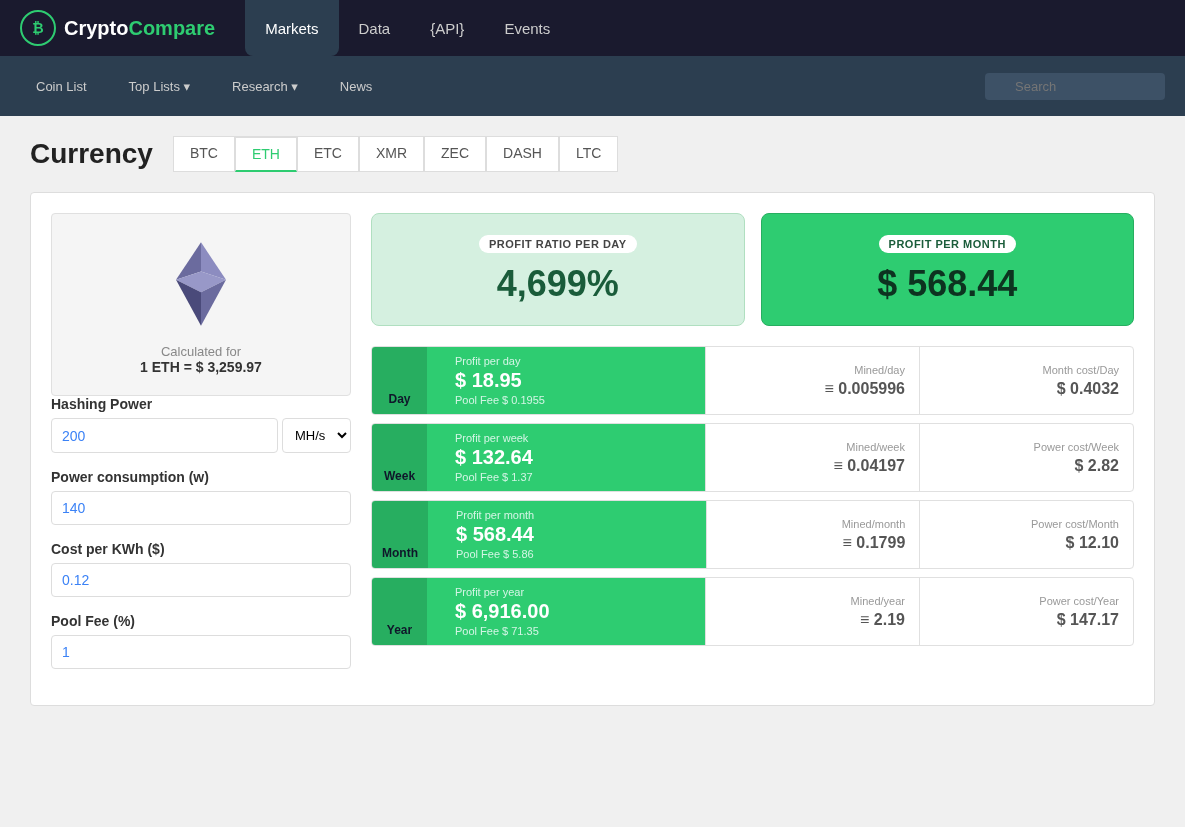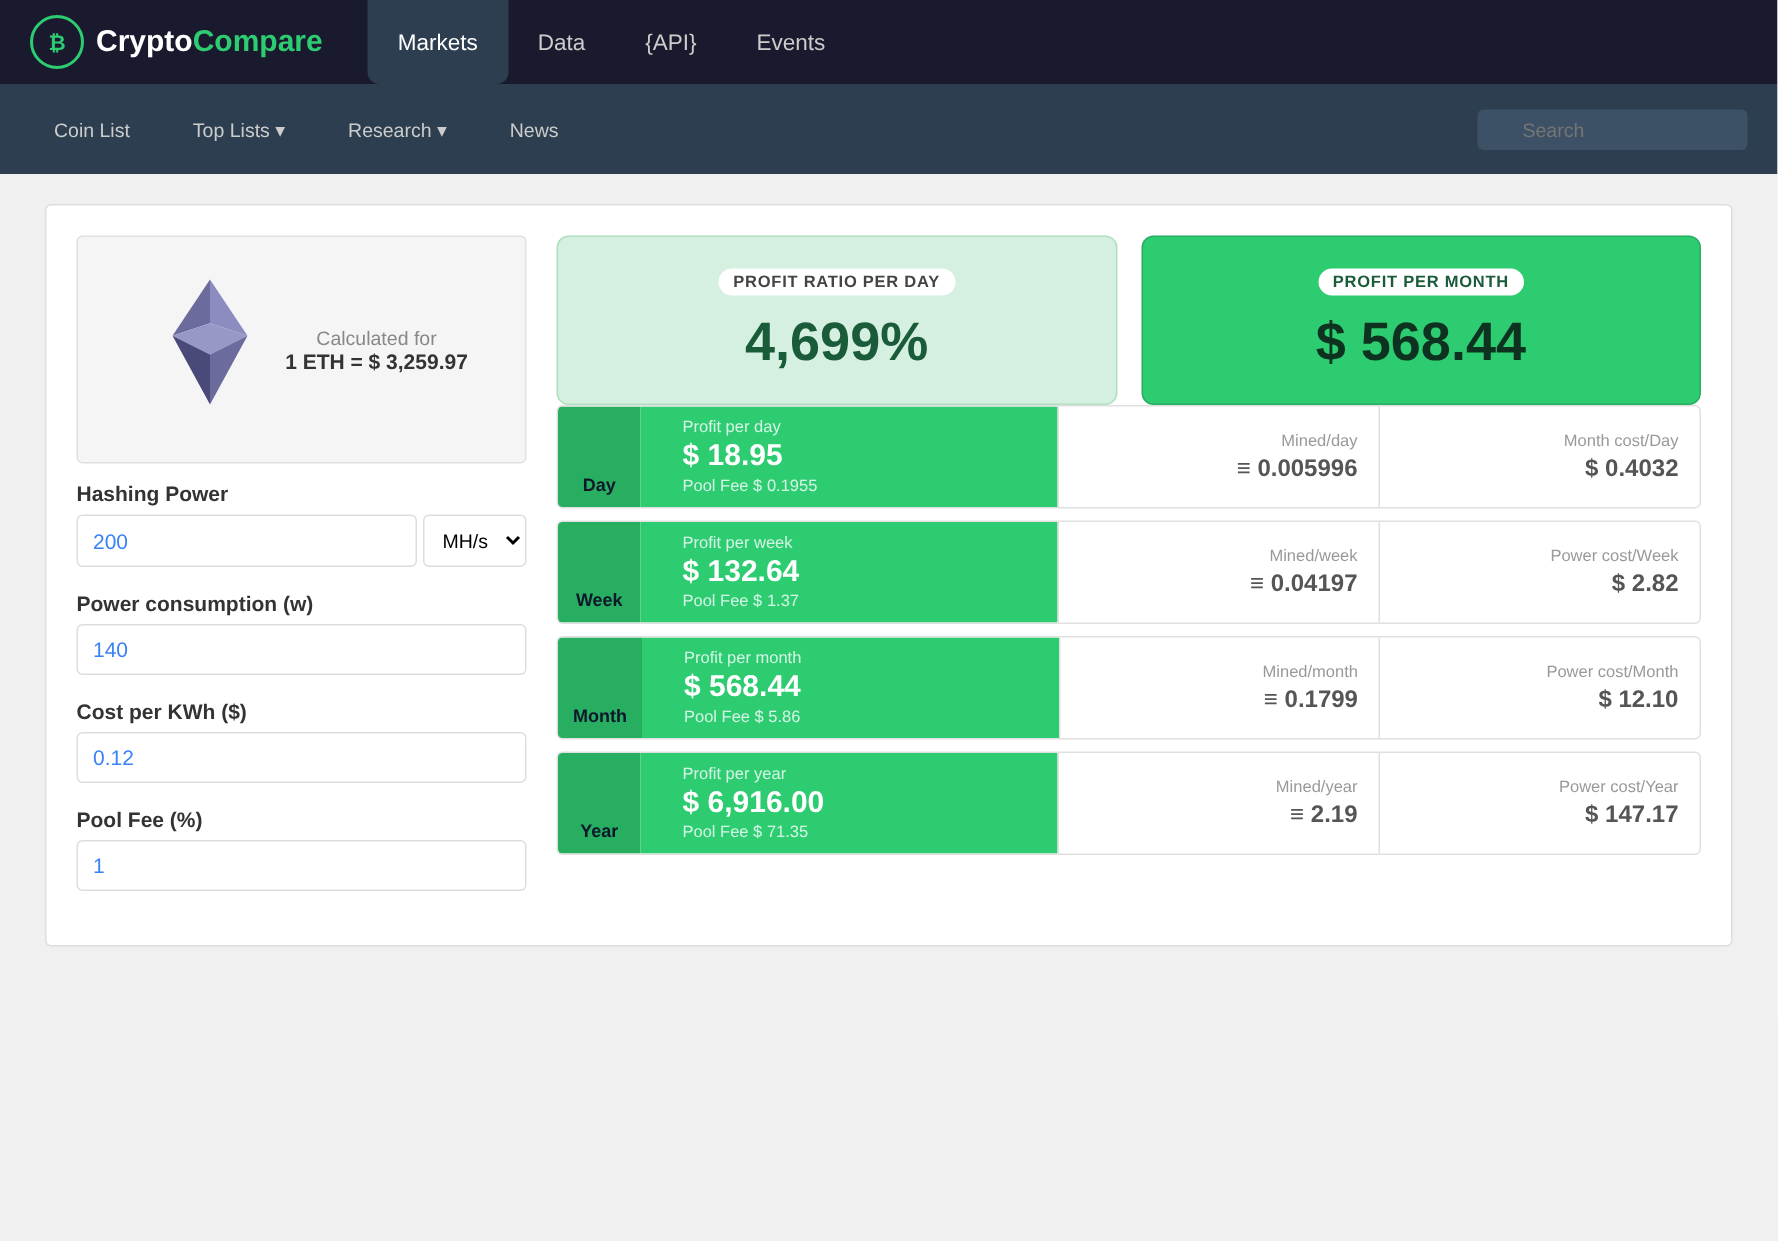--- a/index.html
+++ b/index.html
@@ -139,25 +139,25 @@
     
     .left-panel {
       width: 300px;
       flex-shrink: 0;
     }
     .eth-logo-box {
       background: #f5f5f5;
       border: 1px solid #e0e0e0;
       border-radius: 4px;
       display: flex;
-      flex-direction: row;
+      flex-direction: column;
       align-items: center;
       justify-content: center;
       padding: 20px;
-      margin-bottom: 12px;
+      margin-bottom: 0;
     }
     .eth-diamond {
       width: 100px;
       height: 100px;
       margin-bottom: 10px;
     }
     .eth-price-text {
       color: #888;
       font-size: 13px;
       text-align: center;
@@ -206,20 +206,21 @@
 
     
     .right-panel {
       flex: 1;
     }
 
     
     .summary-boxes {
       display: flex;
       gap: 16px;
+      margin-bottom: 20px;
     }
     .summary-box {
       flex: 1;
       border-radius: 8px;
       padding: 20px;
       text-align: center;
     }
     .summary-box.light {
       background: #d5f0e0;
       border: 1px solid #b0dfc0;
@@ -363,20 +364,32 @@
   <div class="sec-nav-item">Research ▾</div>
   <div class="sec-nav-item">News</div>
   <div class="search-wrapper">
     <span class="search-icon-wrap">🔍</span>
     <input class="search-box" type="text" placeholder="Search" style="">
   </div>
 </nav>
 
 <div class="main-content">
 
+  <div class="currency-header">
+    <h1 class="currency-title">Currency</h1>
+    <div class="currency-tabs">
+      <div class="currency-tab">BTC</div>
+      <div class="currency-tab active">ETH</div>
+      <div class="currency-tab">ETC</div>
+      <div class="currency-tab">XMR</div>
+      <div class="currency-tab">ZEC</div>
+      <div class="currency-tab">DASH</div>
+      <div class="currency-tab">LTC</div>
+    </div>
+  </div>
 
   <div class="card-container">
 
     <div class="left-panel">
       <div class="eth-logo-box">
 
         <svg class="eth-diamond" viewBox="0 0 100 120">
 
           <polygon points="50,10 80,55 50,45" fill="#8c8cc0"></polygon>
           <polygon points="50,10 20,55 50,45" fill="#6b6b9e"></polygon>

